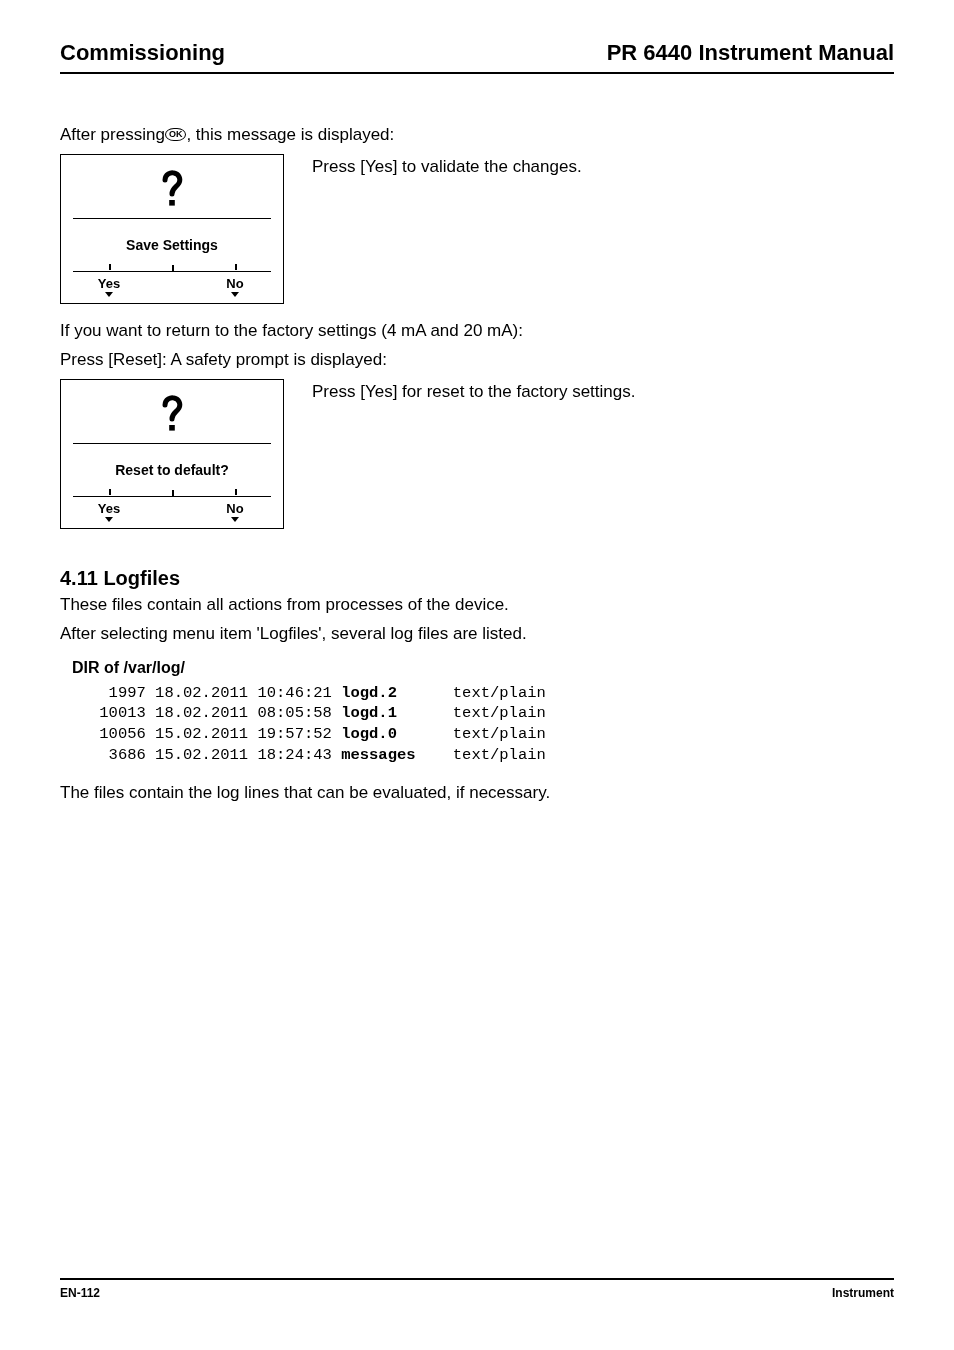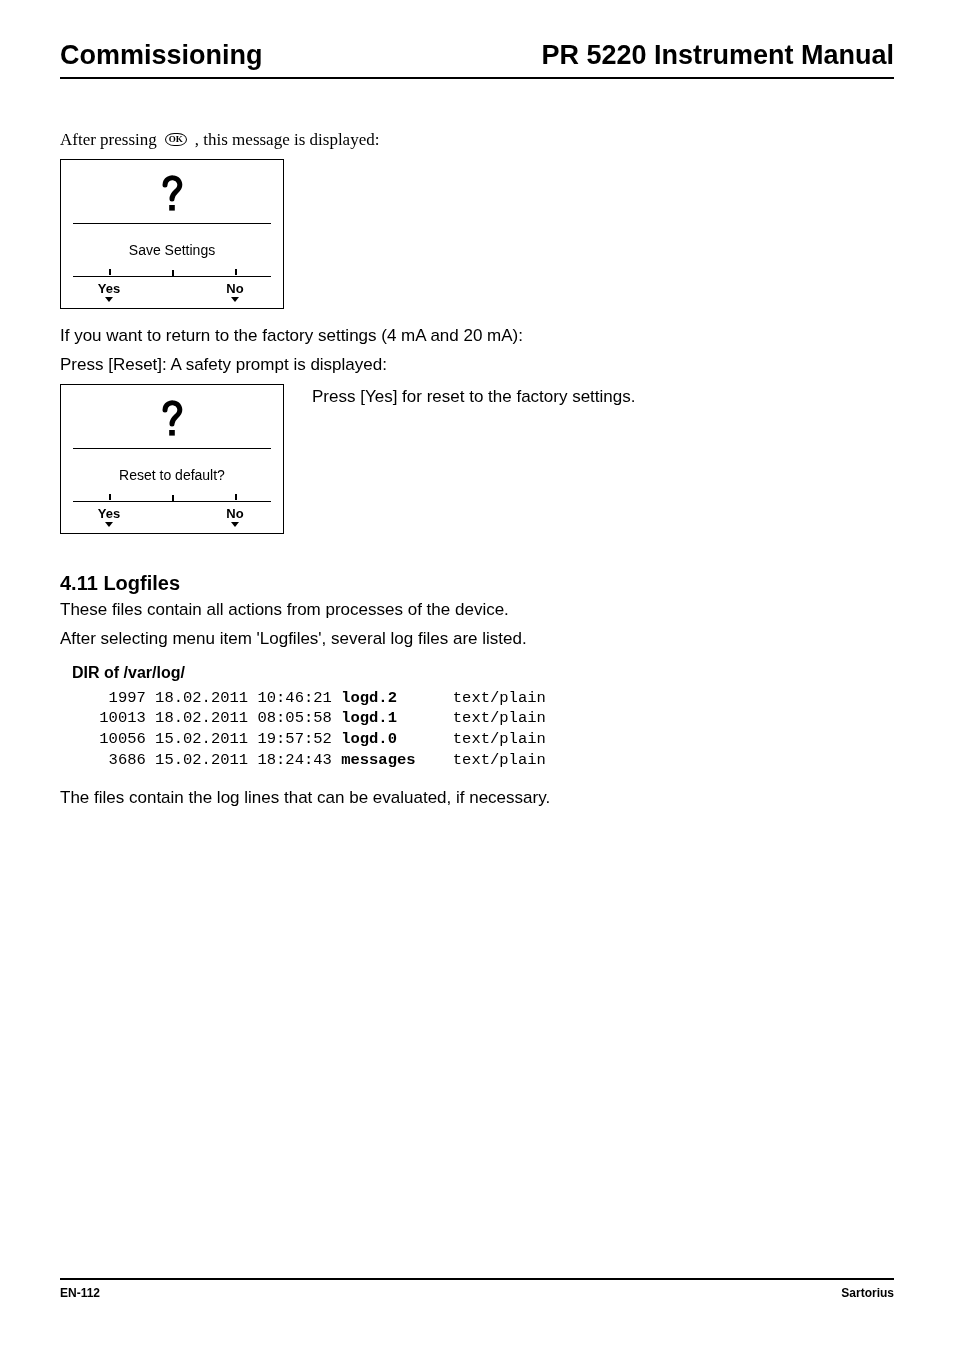--- a/index.html
+++ b/index.html
@@ -15,28 +15,28 @@
     .header-row {
       display: flex;
       justify-content: space-between;
       align-items: baseline;
       border-bottom: 2px solid #000;
       padding-bottom: 6px;
       margin-bottom: 48px;
     }
     .header-left, .header-right {
       font-weight: 700;
-      font-size: 27px;
+      font-size: 22px;
     }
     .body-text {
       font-size: 17px;
       line-height: 1.5;
       margin-bottom: 4px;
     }
-    .intro-line { display: flex; align-items: center; gap: 8px; font-family: Liberation Serif, serif; }
+    .intro-line { display: flex; align-items: center; gap: 0; }
     .ok-badge {
       display: inline-flex;
       align-items: center;
       justify-content: center;
       border: 1.5px solid #000;
       border-radius: 50% / 60%;
       font-size: 9px;
       font-weight: 700;
       padding: 1px 3px;
       line-height: 1;
@@ -62,21 +62,21 @@
       align-items: center;
       justify-content: center;
     }
     .qmark {
       width: 28px; height: 44px;
       display: flex; flex-direction: column; align-items: center; justify-content: center;
     }
     .qmark svg { width: 26px; height: 40px; }
     .lcd-mid {
       text-align: center;
-      font-weight: 400;
+      font-weight: 700;
       font-size: 14px;
       padding: 18px 0 18px 0;
     }
     .lcd-bottom {
       display: flex;
       justify-content: space-between;
       align-items: flex-end;
       padding: 0 0 6px 0;
       position: relative;
       height: 32px;
@@ -147,21 +147,21 @@
       padding-top: 6px;
       font-weight: 700;
       font-size: 12px;
     }
   </style>
 </head>
 <body>
 
 <div class="header-row">
   <div class="header-left">Commissioning</div>
-  <div class="header-right">PR 5220 Instrument Manual</div>
+  <div class="header-right">PR 6440 Instrument Manual</div>
 </div>
 
 <p class="body-text intro-line">
   <span>After pressing </span>
   <span class="ok-badge">OK</span>
   <span>, this message is displayed:</span>
 </p>
 
 <div class="block-row">
   <div class="lcd">
@@ -180,20 +180,21 @@
         <span>Yes</span>
         <span class="tri"></span>
       </div>
       <div class="lcd-opt" style="margin-right:18px">
         <span>No</span>
         <span class="tri"></span>
       </div>
     </div>
   </div>
   <div class="side-text">
+    <p>Press [Yes] to validate the changes.</p>
   </div>
 </div>
 
 <p class="body-text">If you want to return to the factory settings (4 mA and 20 mA):</p>
 <p class="body-text">Press [Reset]: A safety prompt is displayed:</p>
 
 <div class="block-row">
   <div class="lcd">
     <div class="lcd-inner-top">
       <span class="qmark">
@@ -229,14 +230,14 @@
 <div class="mono-block" id="mono-block">  1997 18.02.2011 10:46:21 <span class="b">logd.2   </span>   text/plain
  10013 18.02.2011 08:05:58 <span class="b">logd.1   </span>   text/plain
  10056 15.02.2011 19:57:52 <span class="b">logd.0   </span>   text/plain
   3686 15.02.2011 18:24:43 <span class="b">messages </span>   text/plain
 </div>
 
 <p class="body-text">The files contain the log lines that can be evaluated, if necessary.</p>
 
 <div class="footer">
   <span>EN-112</span>
-  <span>Sartorius</span>
+  <span>Instrument</span>
 </div>
 
 </body></html>

